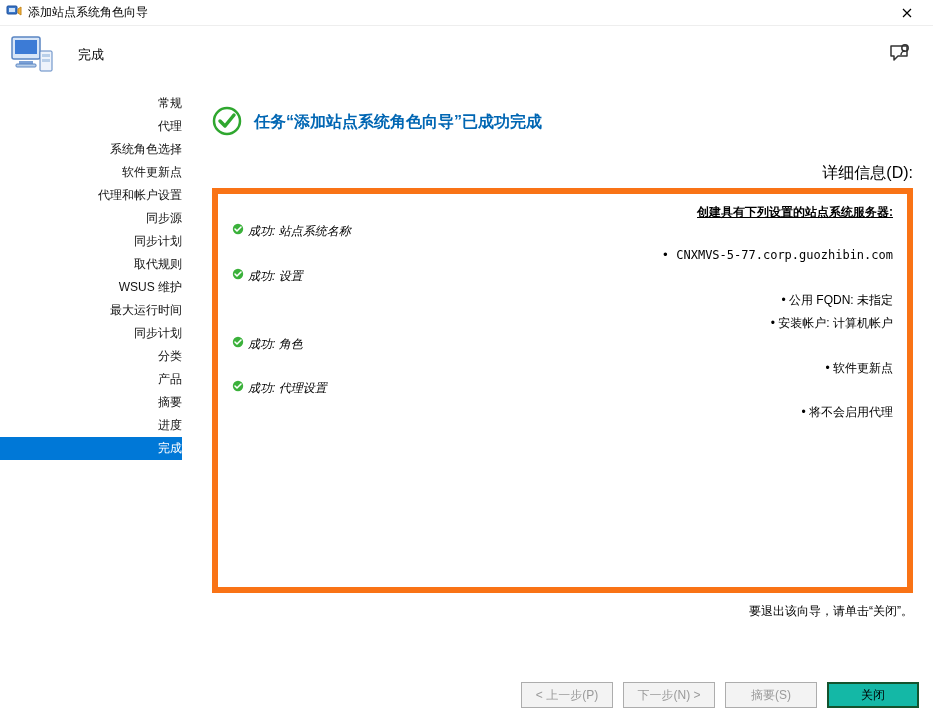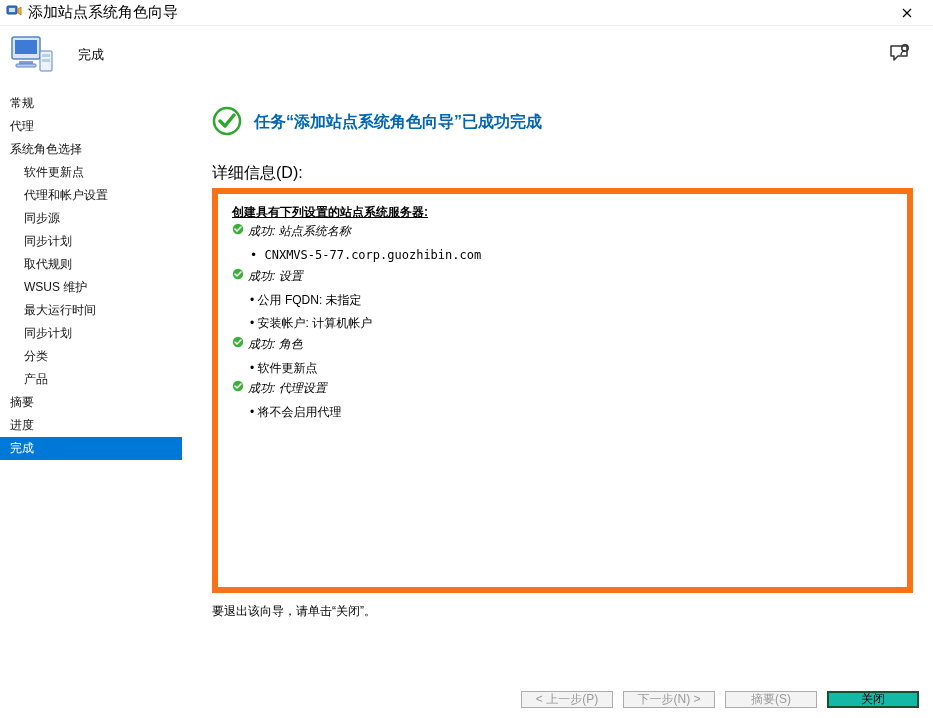--- a/index.html
+++ b/index.html
@@ -16,21 +16,21 @@
   }
   .titlebar {
     display: flex;
     align-items: center;
     justify-content: space-between;
     height: 26px;
     padding: 0 6px 0 6px;
     border-bottom: 1px solid #eee;
   }
   .titlebar-left { display: flex; align-items: center; gap: 6px; }
-  .titlebar-title { font-size: 15px; }
+  .titlebar-title { font-size: 12px; }
   .close-btn {
     width: 40px;
     height: 24px;
     display: flex;
     align-items: center;
     justify-content: center;
     font-size: 14px;
     cursor: pointer;
   }
   .header-strip {
@@ -39,20 +39,21 @@
     align-items: center;
     padding-left: 10px;
     padding-right: 22px;
     justify-content: space-between;
   }
   .header-left { display: flex; align-items: center; gap: 22px; }
   .header-title { font-size: 13px; }
   .main-row {
     display: flex;
     height: 580px;
+    text-align: right;
   }
   .sidebar {
     width: 182px;
     flex: none;
     padding-top: 8px;
   }
   .sidebar-item {
     padding: 3px 0 3px 10px;
     font-size: 12px;
     color: #111;
@@ -115,21 +116,21 @@
   }
   .button-row {
     position: absolute;
     right: 14px;
     bottom: 10px;
     display: flex;
     gap: 10px;
   }
   .wiz-btn {
     width: 92px;
-    height: 17px;
+    height: 26px;
     border: 1px solid #adadad;
     background: #f5f5f5;
     font-size: 12px;
     display: flex;
     align-items: center;
     justify-content: center;
     cursor: pointer;
   }
   .wiz-btn.disabled {
     color: #9a9a9a;

